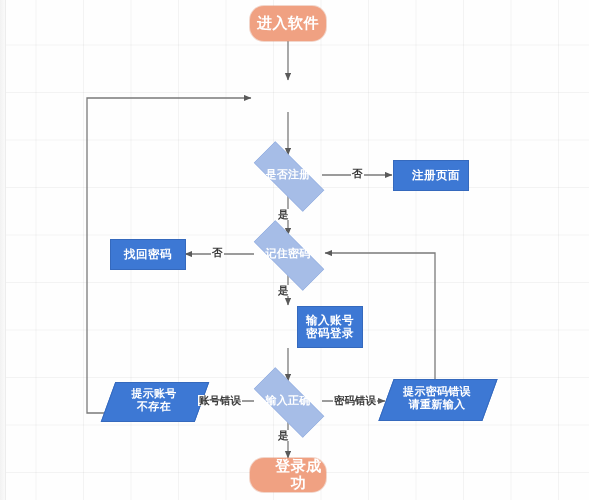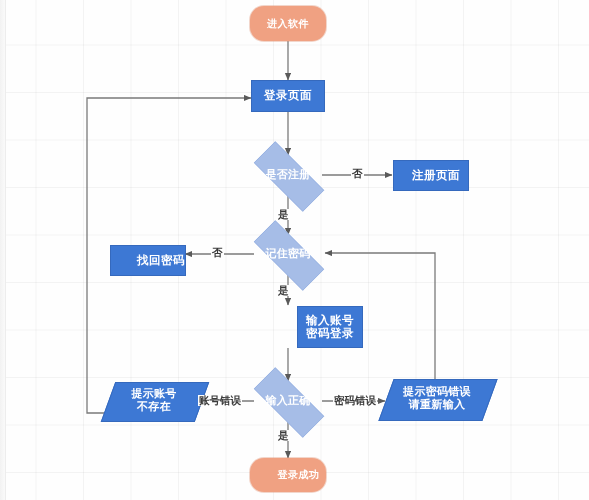--- a/index.html
+++ b/index.html
@@ -33,21 +33,21 @@
     text-align:center;
     color:#ffffff;
     font-weight:bold;
     line-height:1.15;
     box-sizing:border-box;
     white-space:pre-line;
   }
   .terminal{
     background:#f0a182;
     border-radius:14px;
-    font-size:10px;
+    font-size:15px;
     letter-spacing:0.5px;
     box-shadow:0 0 0 1px rgba(222,140,110,.35);
   }
   .process{
     background:#3d78d4;
     border:1px solid #3569bd;
     font-size:11.5px;
     letter-spacing:0.5px;
   }
   .decision{
@@ -123,39 +123,36 @@
       <path d="M117,413 L87,413 L87,98 L251,98" marker-end="url(#ah)"></path>
 
       <path d="M435,385 L435,253 L325,253" marker-end="url(#ah)"></path>
     </g>
   </svg>
 
   <div class="node terminal" style="left:250px;top:6px;width:76px;height:35px;">
     <span>进入软件</span>
   </div>
 
-  <div class="node process" style="left:251px;top:80px;width:74px;height:32px;">
-    <span>登录页面</span>
-  </div>
 
   <div class="node decision" style="left:240px;top:155px;width:96px;height:41px;">
     <span class="dshape"></span>
     <span class="dtext">是否注册</span>
   </div>
 
   <div class="node process" style="left:393px;top:160px;width:76px;height:31px;padding-left:10px;">
     <span>注册页面</span>
   </div>
 
   <div class="node decision" style="left:240px;top:234px;width:96px;height:41px;">
     <span class="dshape"></span>
     <span class="dtext">记住密码</span>
   </div>
 
-  <div class="node process" style="left:110px;top:245px;width:76px;height:31px;justify-content:flex-end;">
+  <div class="node process" style="left:110px;top:239px;width:76px;height:31px;">
     <span>找回密码</span>
   </div>
 
   <div class="node process" style="left:255px;top:306px;width:66px;height:42px;margin-left:42px;">
     <span>输入账号
 密码登录</span>
   </div>
 
   <div class="node decision" style="left:240px;top:381px;width:96px;height:41px;">
     <span class="dshape"></span>

